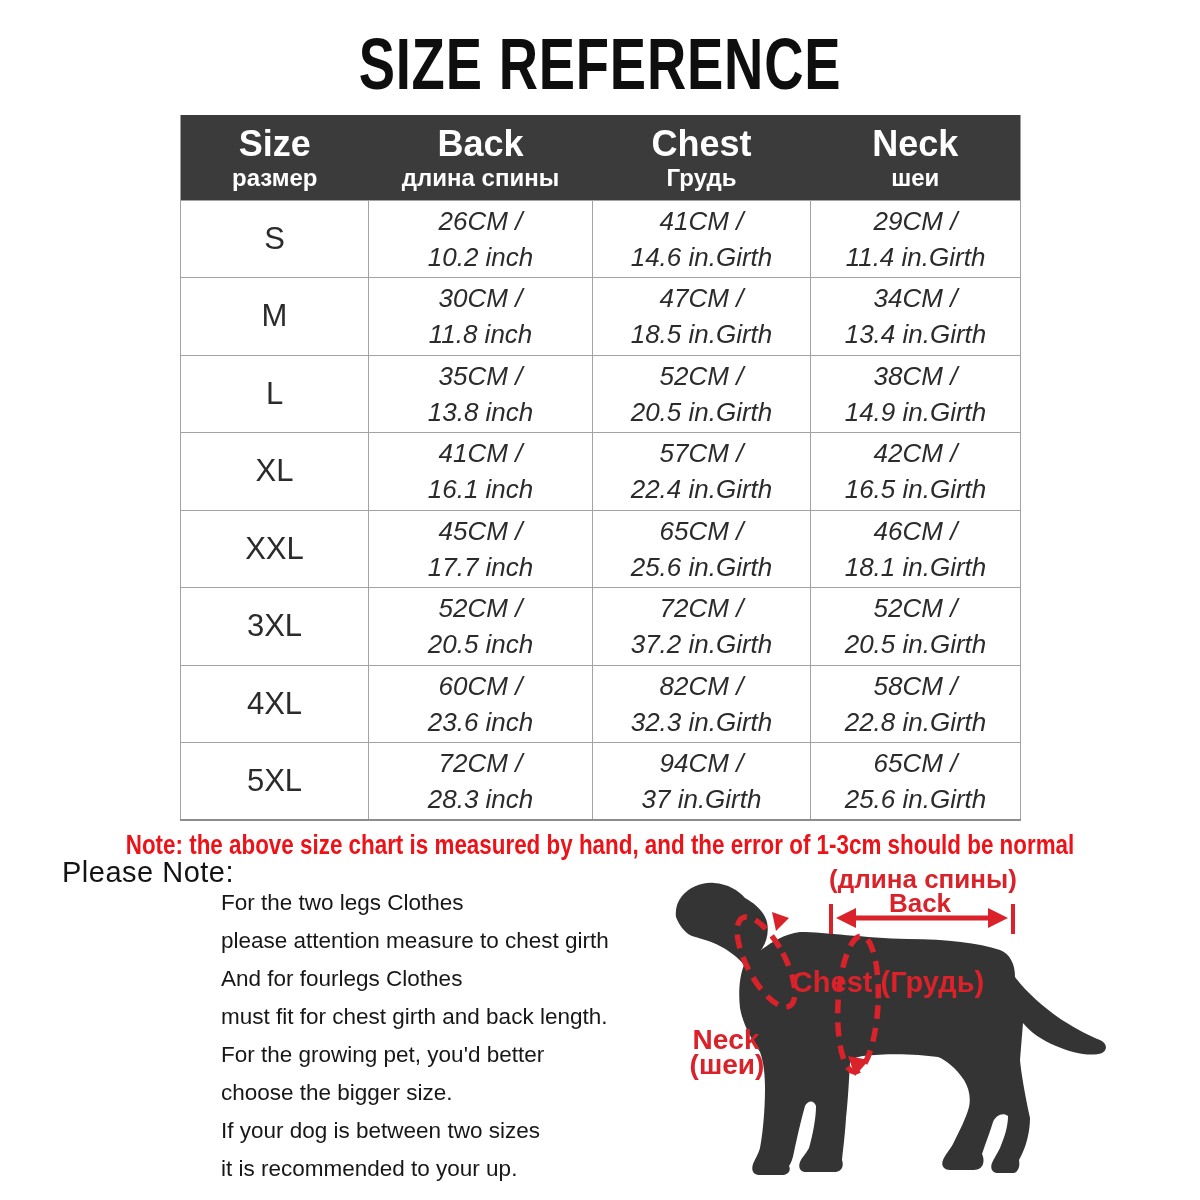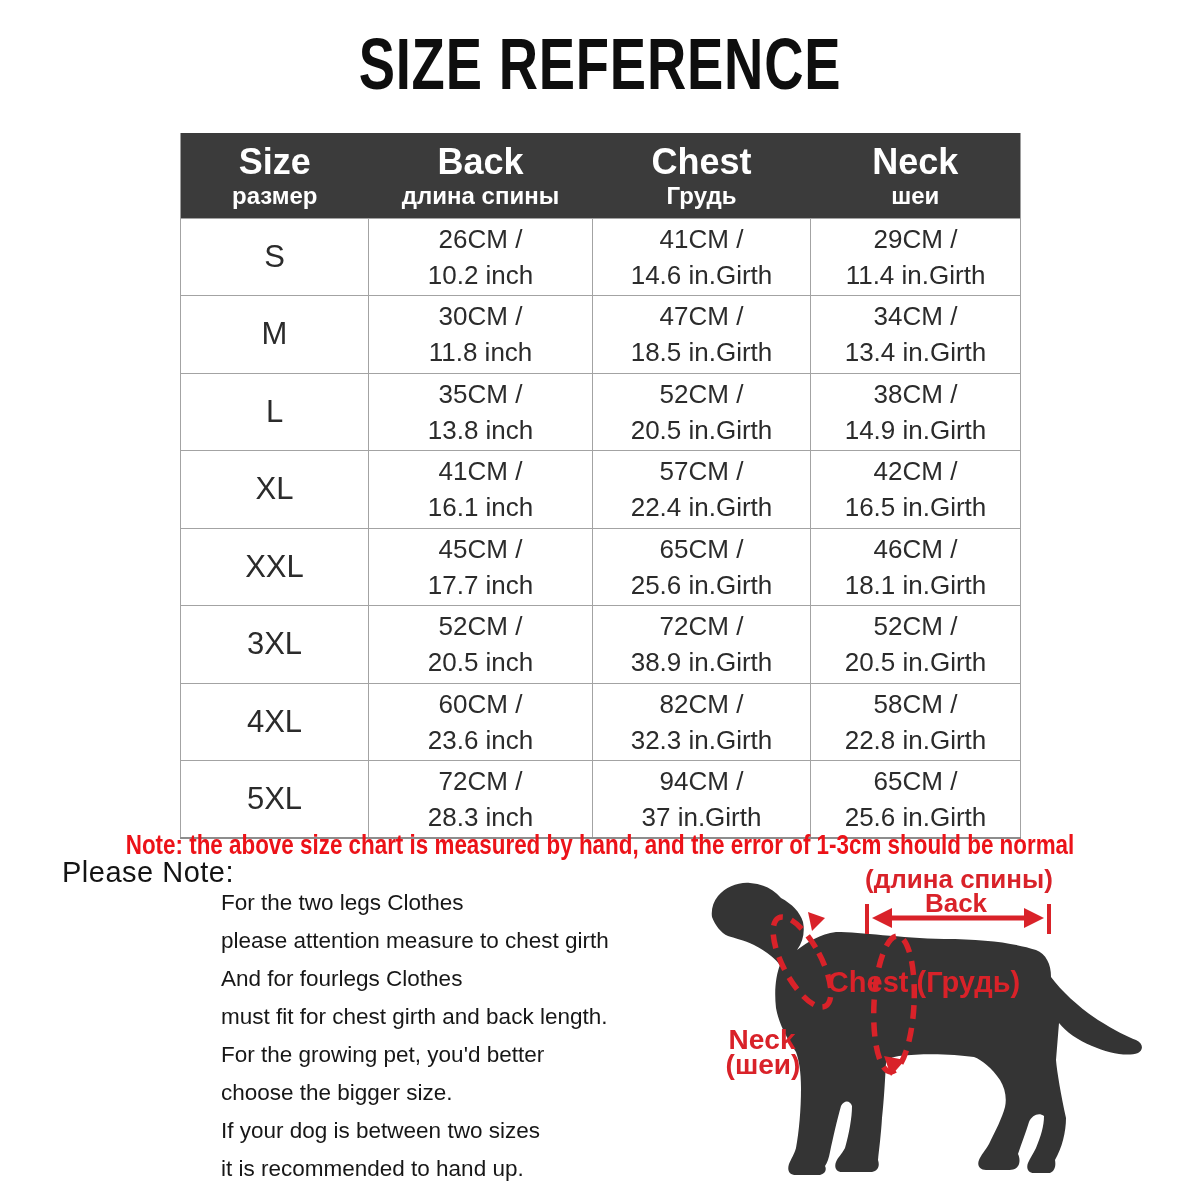--- a/index.html
+++ b/index.html
@@ -11,56 +11,56 @@
   }
   
   .main-title {
     position:absolute; top:22px; left:0; width:100%; text-align:center;
     font-size:68px; font-weight:900; color:#0e0e0e; letter-spacing:1px;
     transform:scaleX(0.80) scaleY(1.06); transform-origin:center top;
     white-space:nowrap;
   }
   
   table.size-table {
-    position:absolute; left:180px; top:133px; width:840px;
+    position:absolute; left:180px; top:115px; width:840px;
     border-collapse:collapse; table-layout:fixed;
     border-left:1px solid #9e9e9e; border-right:1px solid #9e9e9e;
     border-bottom:2px solid #8d8d8d;
   }
   table.size-table thead th {
     background:#3b3b3b; color:#ffffff; height:85px;
     vertical-align:middle; text-align:center; font-weight:700;
     border:none; padding:0;
   }
   .h-en { font-size:36px; line-height:40px; font-weight:700; }
   .h-ru { font-size:24px; line-height:27px; font-weight:700; }
   table.size-table td {
     height:77.5px; text-align:center; vertical-align:middle;
     border:1px solid #a3a3a3; color:#2b2b2b; background:#fff; padding:0;
   }
   td.size-cell { font-size:31px; color:#232323; }
-  td.meas-cell span { display:block; font-size:26px; line-height:36px; }
+  td.meas-cell span { display:block; font-size:26px; line-height:36px;font-style:italic; }
   
   .hand-note {
     position:absolute; top:829px; left:0; width:100%; text-align:center;
     color:#ec1218; font-size:28px; font-weight:700; white-space:nowrap;
     transform:scaleX(0.80); transform-origin:center top;
   }
   
   .pn-label {
     position:absolute; left:62px; top:856px; font-size:29px; color:#141414;
     letter-spacing:0.5px;
   }
   .pn-lines {
     position:absolute; left:221px; top:884px; width:430px;
     font-size:22.5px; color:#171717; line-height:38px; white-space:nowrap;
   }
   
   .diagram {
-    position:absolute; left:684px; top:860px; width:480px; height:340px;
+    position:absolute; left:648px; top:860px; width:480px; height:340px;
   }
   .diagram svg { width:100%; height:100%; display:block; }
   .diagram text {
     font-family:"Liberation Sans", sans-serif; font-weight:700;
     fill:#d92229;
   }
 </style>
 </head>
 <body>
 
@@ -172,21 +172,21 @@
           </td>
       </tr>
       <tr>
         <td class="size-cell">3XL</td>
         <td class="meas-cell">
             <span>52CM /</span>
             <span>20.5 inch</span>
           </td>
         <td class="meas-cell">
             <span>72CM /</span>
-            <span>38.9 in.Girth</span>
+            <span>37.2 in.Girth</span>
           </td>
         <td class="meas-cell">
             <span>52CM /</span>
             <span>20.5 in.Girth</span>
           </td>
       </tr>
       <tr>
         <td class="size-cell">4XL</td>
         <td class="meas-cell">
             <span>60CM /</span>
@@ -223,21 +223,21 @@
 
   <div class="pn-label">Please Note:</div>
   <div class="pn-lines">
     <div>For the two legs Clothes</div>
     <div>please attention measure to chest girth</div>
     <div>And for fourlegs Clothes</div>
     <div>must fit for chest girth and back length.</div>
     <div>For the growing pet, you'd better</div>
     <div>choose the bigger size.</div>
     <div>If your dog is between two sizes</div>
-    <div>it is recommended to hand up.</div>
+    <div>it is recommended to your up.</div>
   </div>
 
   <div class="diagram">
     <svg viewBox="0 0 480 340" xmlns="http://www.w3.org/2000/svg">
 
       <path fill="#343434" d="
         M 28,57
         C 27,50 29,42 34,36
         C 42,27 54,22 66,23
         C 80,24 90,30 97,38

